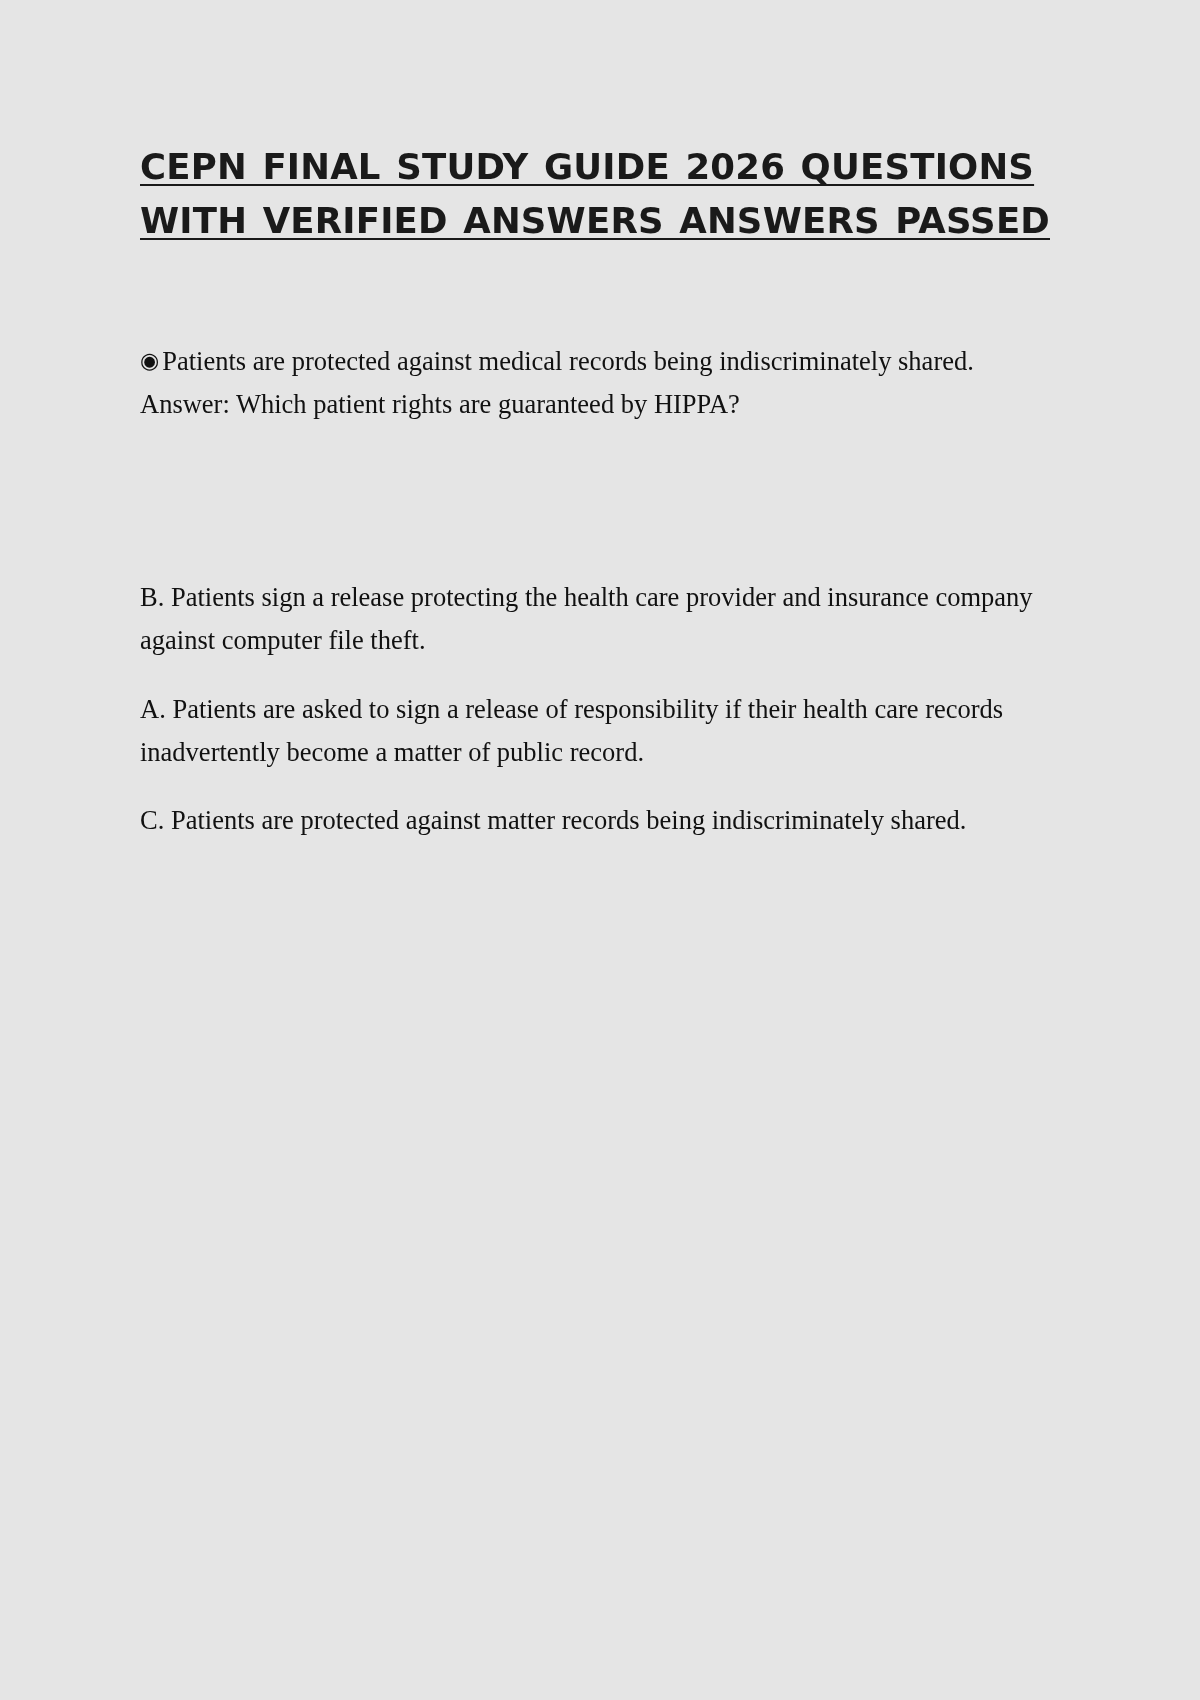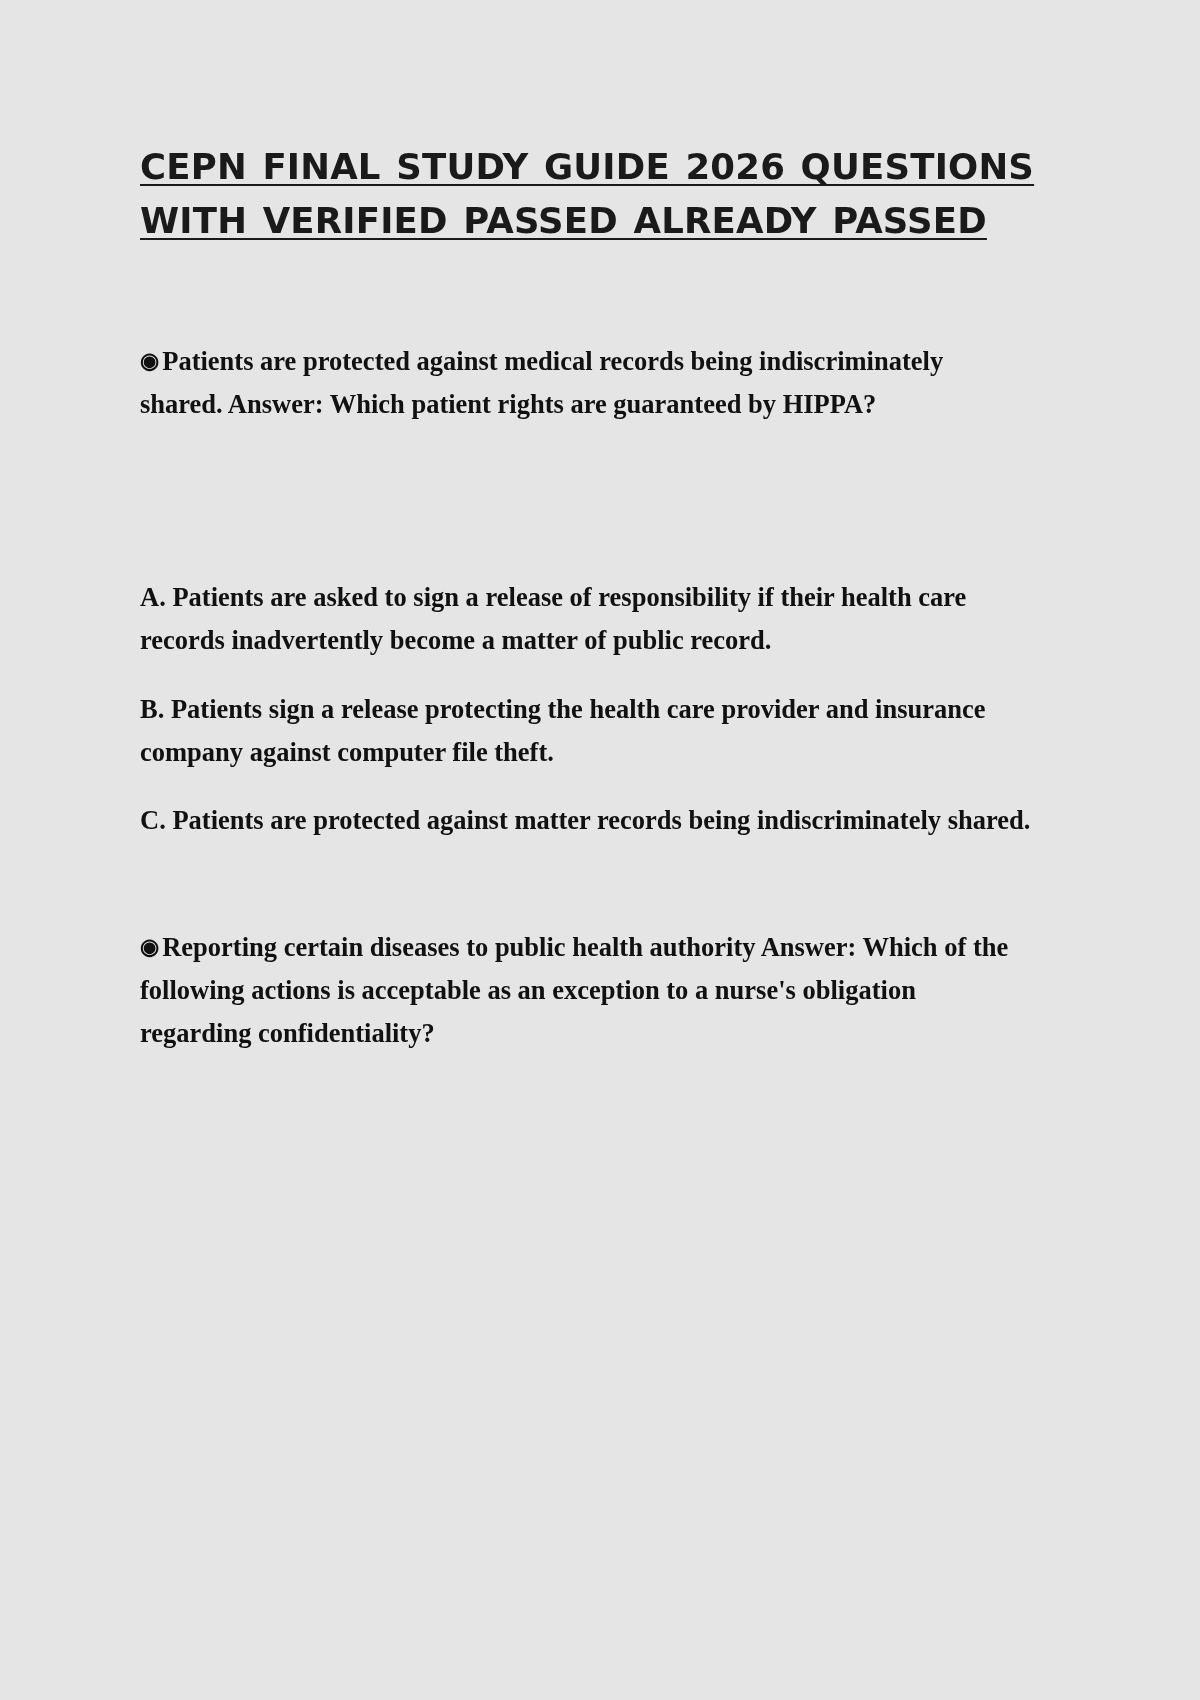--- a/index.html
+++ b/index.html
@@ -36,21 +36,20 @@
     word-spacing: 3px;
   }
   .title-line {
     display: block;
     white-space: nowrap;
   }
   .spacer-after-title { height: 92px; }
 
   .q-block {
     margin: 0 0 0 0;
-    font-weight: bold;
   }
   .q-text {
     font-size: 26.5px;
     line-height: 1.62;
     margin: 0;
     color: #111111;
     max-width: 870px;
   }
   .bullet {
     font-size: 22px;
@@ -71,43 +70,40 @@
 
   .options-block { margin-top: 0; }
 </style>
 </head>
 <body>
 
 <div class="page">
 
   <h1 class="doc-title">
     <span class="title-line">CEPN FINAL STUDY GUIDE 2026 QUESTIONS</span>
-    <span class="title-line">WITH VERIFIED PASSED ALREADY PASSED</span>
+    <span class="title-line">WITH VERIFIED ANSWERS ANSWERS PASSED</span>
   </h1>
 
   <div class="spacer-after-title"></div>
 
   <div class="q-block">
     <p class="q-text">
       <span class="bullet">◉</span><span>Patients are protected against medical records being indiscriminately shared. Answer: Which patient rights are guaranteed by HIPPA?</span>
     </p>
 
     <div class="gap-large"></div>
 
     <div class="options-block">
+      <p class="option">B. Patients sign a release protecting the health care provider and insurance company against computer file theft.</p>
       <p class="option">A. Patients are asked to sign a release of responsibility if their health care records inadvertently become a matter of public record.</p>
-      <p class="option">B. Patients sign a release protecting the health care provider and insurance company against computer file theft.</p>
       <p class="option">C. Patients are protected against matter records being indiscriminately shared.</p>
     </div>
   </div>
 
   <div class="gap-mid"></div>
 
   <div class="q-block">
-    <p class="q-text">
-      <span class="bullet">◉</span><span>Reporting certain diseases to public health authority Answer: Which of the following actions is acceptable as an exception to a nurse's obligation regarding confidentiality?</span>
-    </p>
 
     <div class="gap-large"></div>
 
   </div>
 
 </div>
 
 </body></html>

